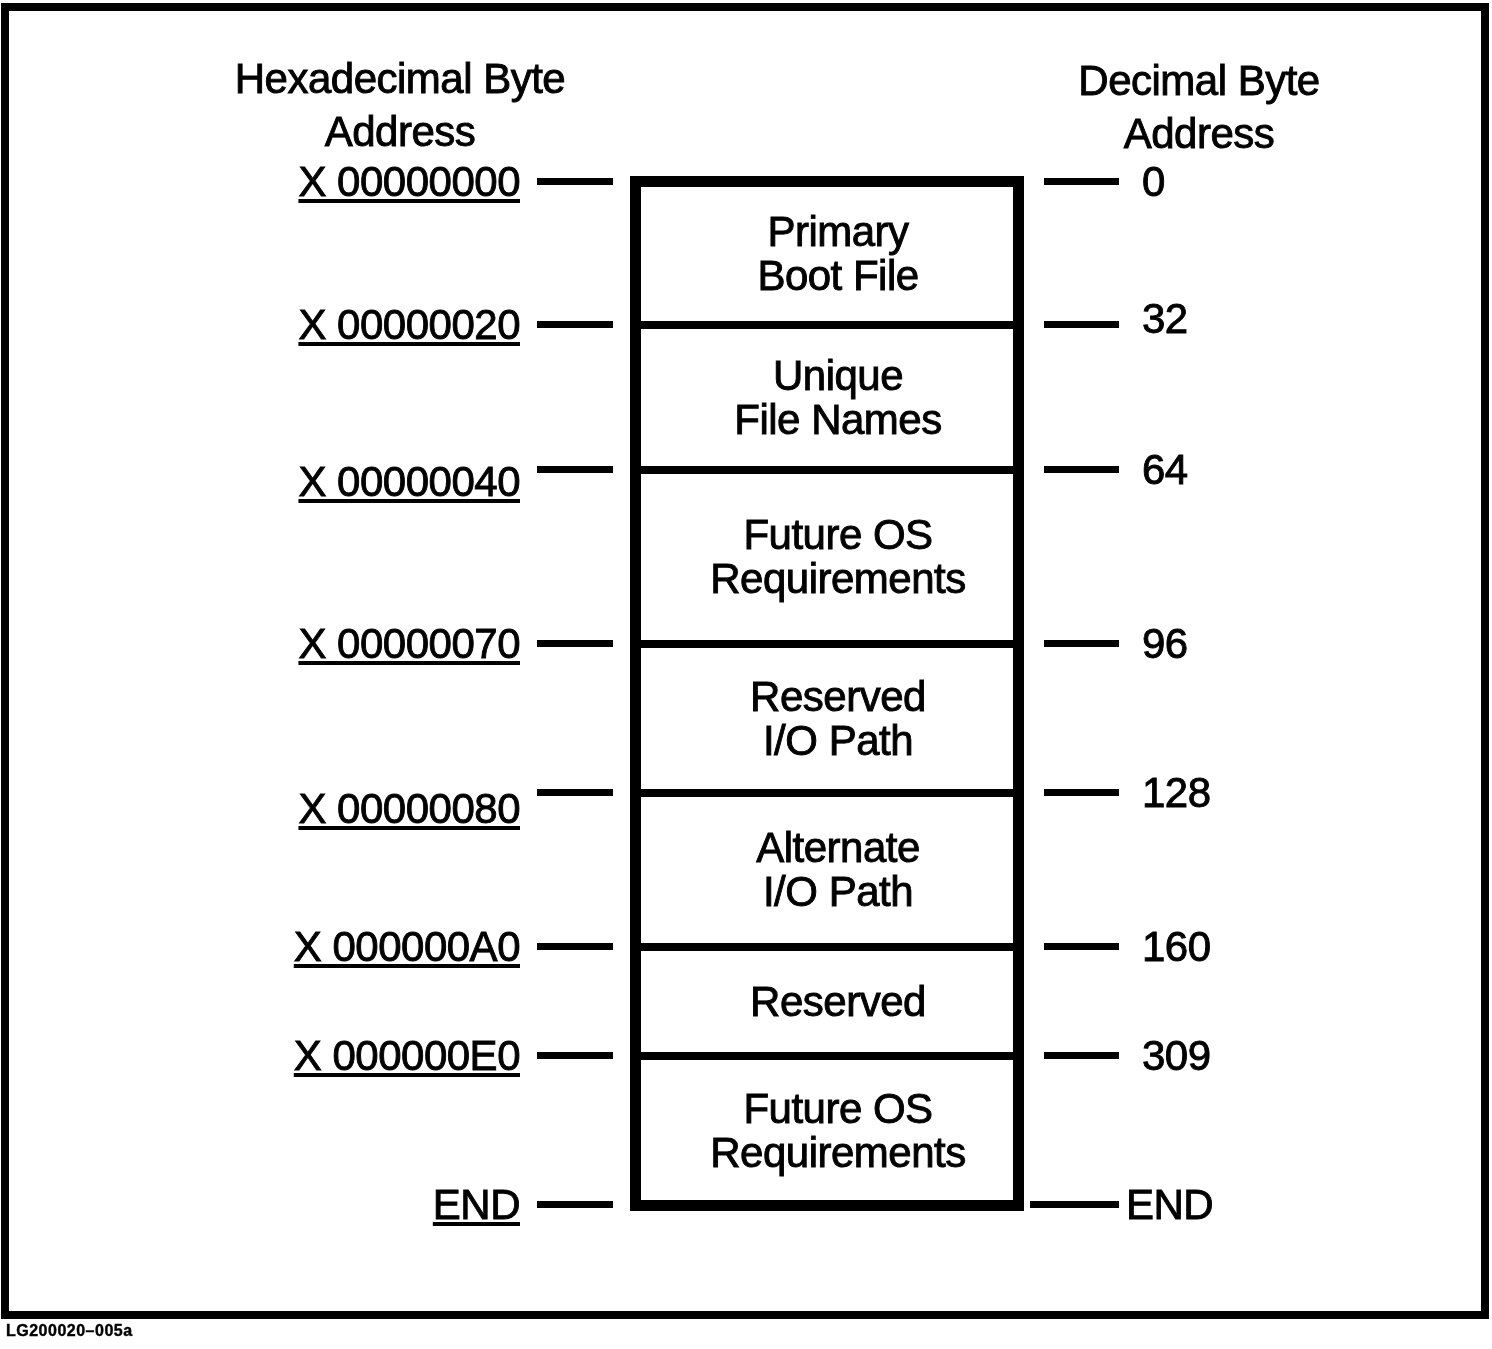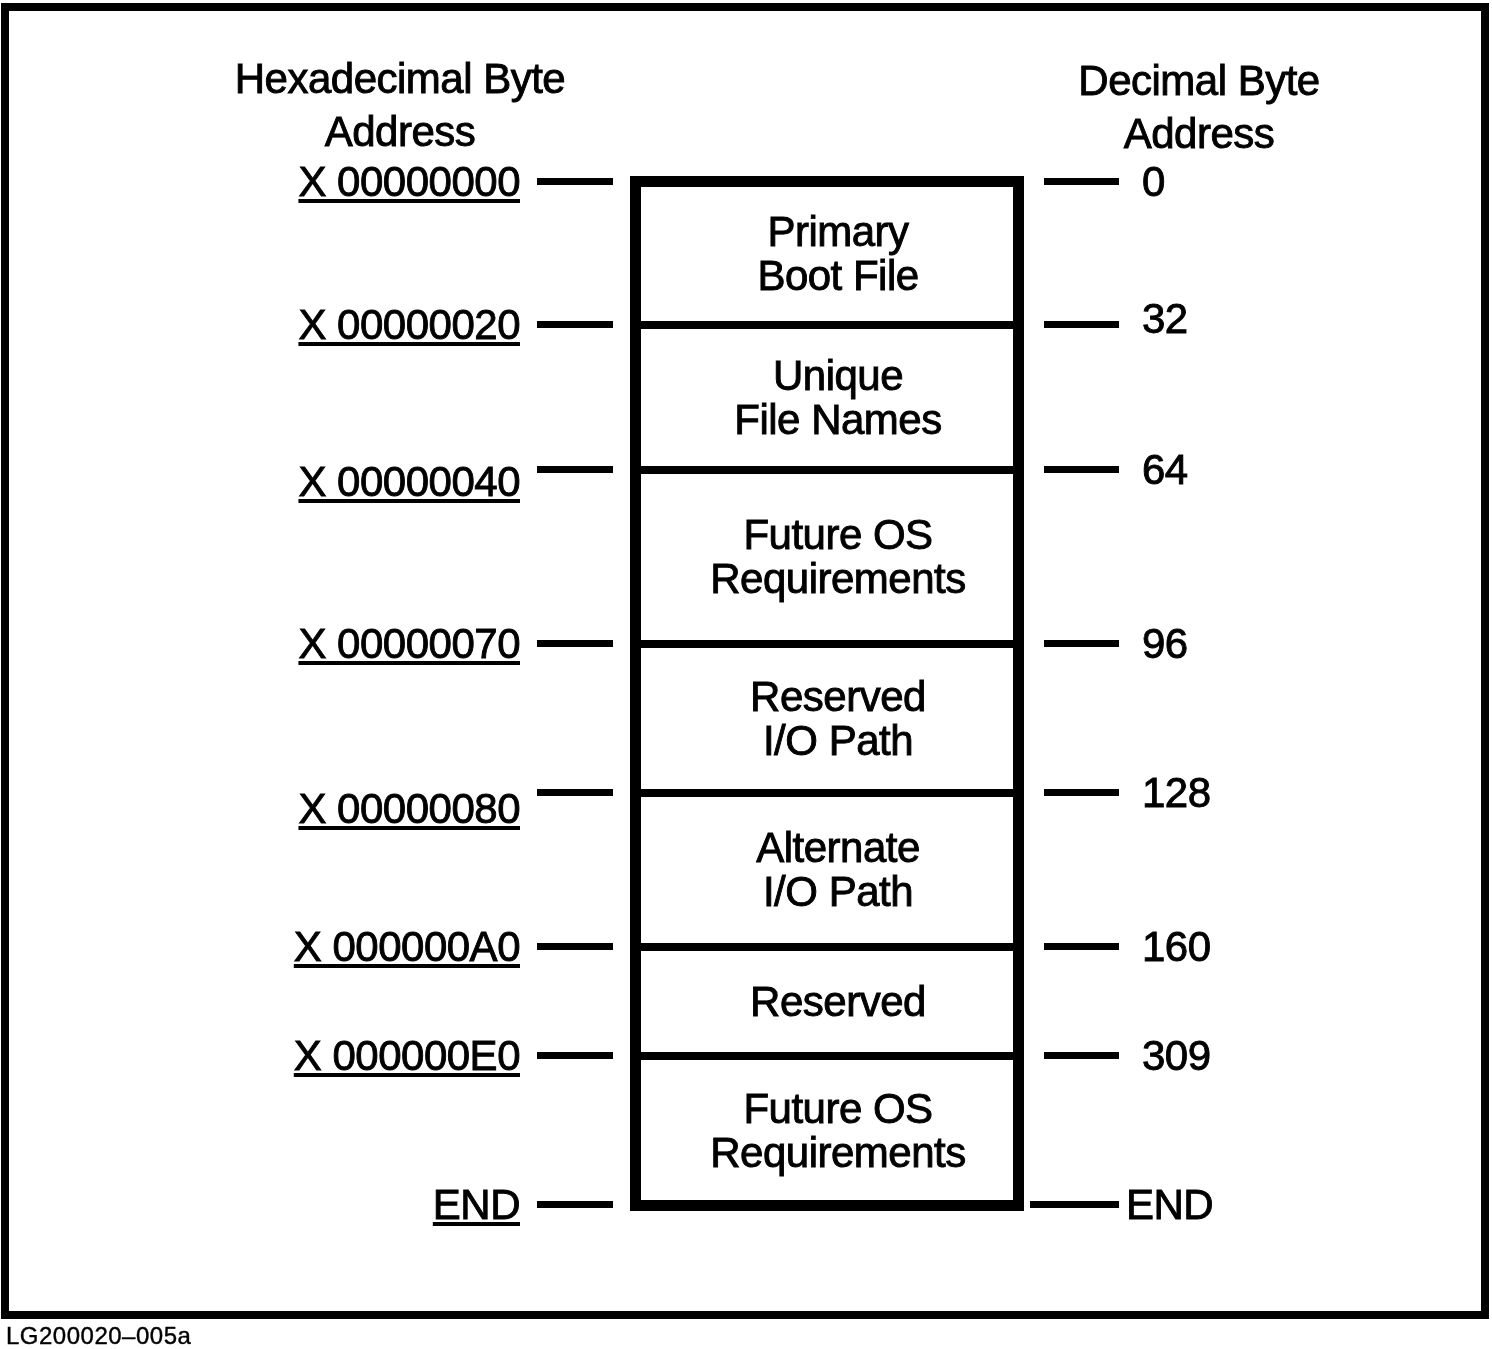--- a/index.html
+++ b/index.html
@@ -34,21 +34,21 @@
   .tick-r{left:1044px;width:75px;}
   .hex-label{
     position:absolute;left:150px;width:370px;height:44px;line-height:44px;
     text-align:right;font-size:42px;letter-spacing:-0.5px;white-space:nowrap;text-decoration:underline;
   }
   .dec-label{
     position:absolute;left:1142px;width:320px;height:44px;line-height:44px;
     text-align:left;font-size:42px;letter-spacing:-0.5px;white-space:nowrap;
   }
   .caption{
-    position:absolute;left:6px;top:1322px;font-size:24px;font-weight:400;
+    position:absolute;left:6px;top:1322px;font-size:16px;font-weight:700;
     letter-spacing:0.5px;-webkit-text-stroke:0.4px currentColor;white-space:nowrap;
   }
 </style>
 </head>
 <body>
 
 <div class="canvas">
 
   <div class="frame"></div>
 

